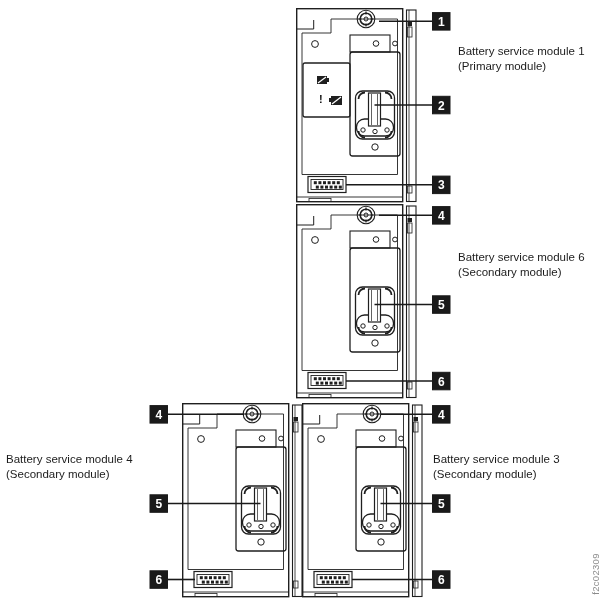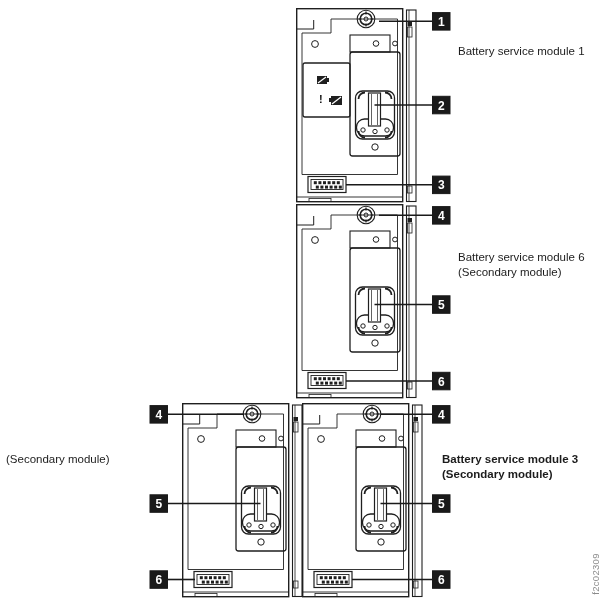--- a/index.html
+++ b/index.html
@@ -192,27 +192,29 @@
       <g>
         <line x1="167.5" y1="579.5" x2="195" y2="579.5" stroke-width="1.6"></line>
         <rect x="150" y="570.8" width="17.5" height="17.5" fill="#1a1a1a"></rect>
         <text class="callout-num" x="158.8" y="584" text-anchor="middle" stroke="none">6</text>
       </g>
     </g>
   </svg>
 
   <div class="module-label" style="left:458px;top:44px;">
     <span>Battery service module 1</span>
+    <span>(Primary module)</span>
   </div>
   <div class="module-label" style="left:458px;top:250px;">
     <span>Battery service module 6</span>
     <span>(Secondary module)</span>
   </div>
-  <div class="module-label" style="left:442px;top:452px;font-weight:bold;">
+  <div class="module-label" style="left:433px;top:452px;">
     <span>Battery service module 3</span>
     <span>(Secondary module)</span>
   </div>
   <div class="module-label" style="left:6px;top:452px;">
+    <span>Battery service module 4</span>
     <span>(Secondary module)</span>
   </div>
 
   <div class="figure-id">f2c02309</div>
 </div>
 
 </body></html>

